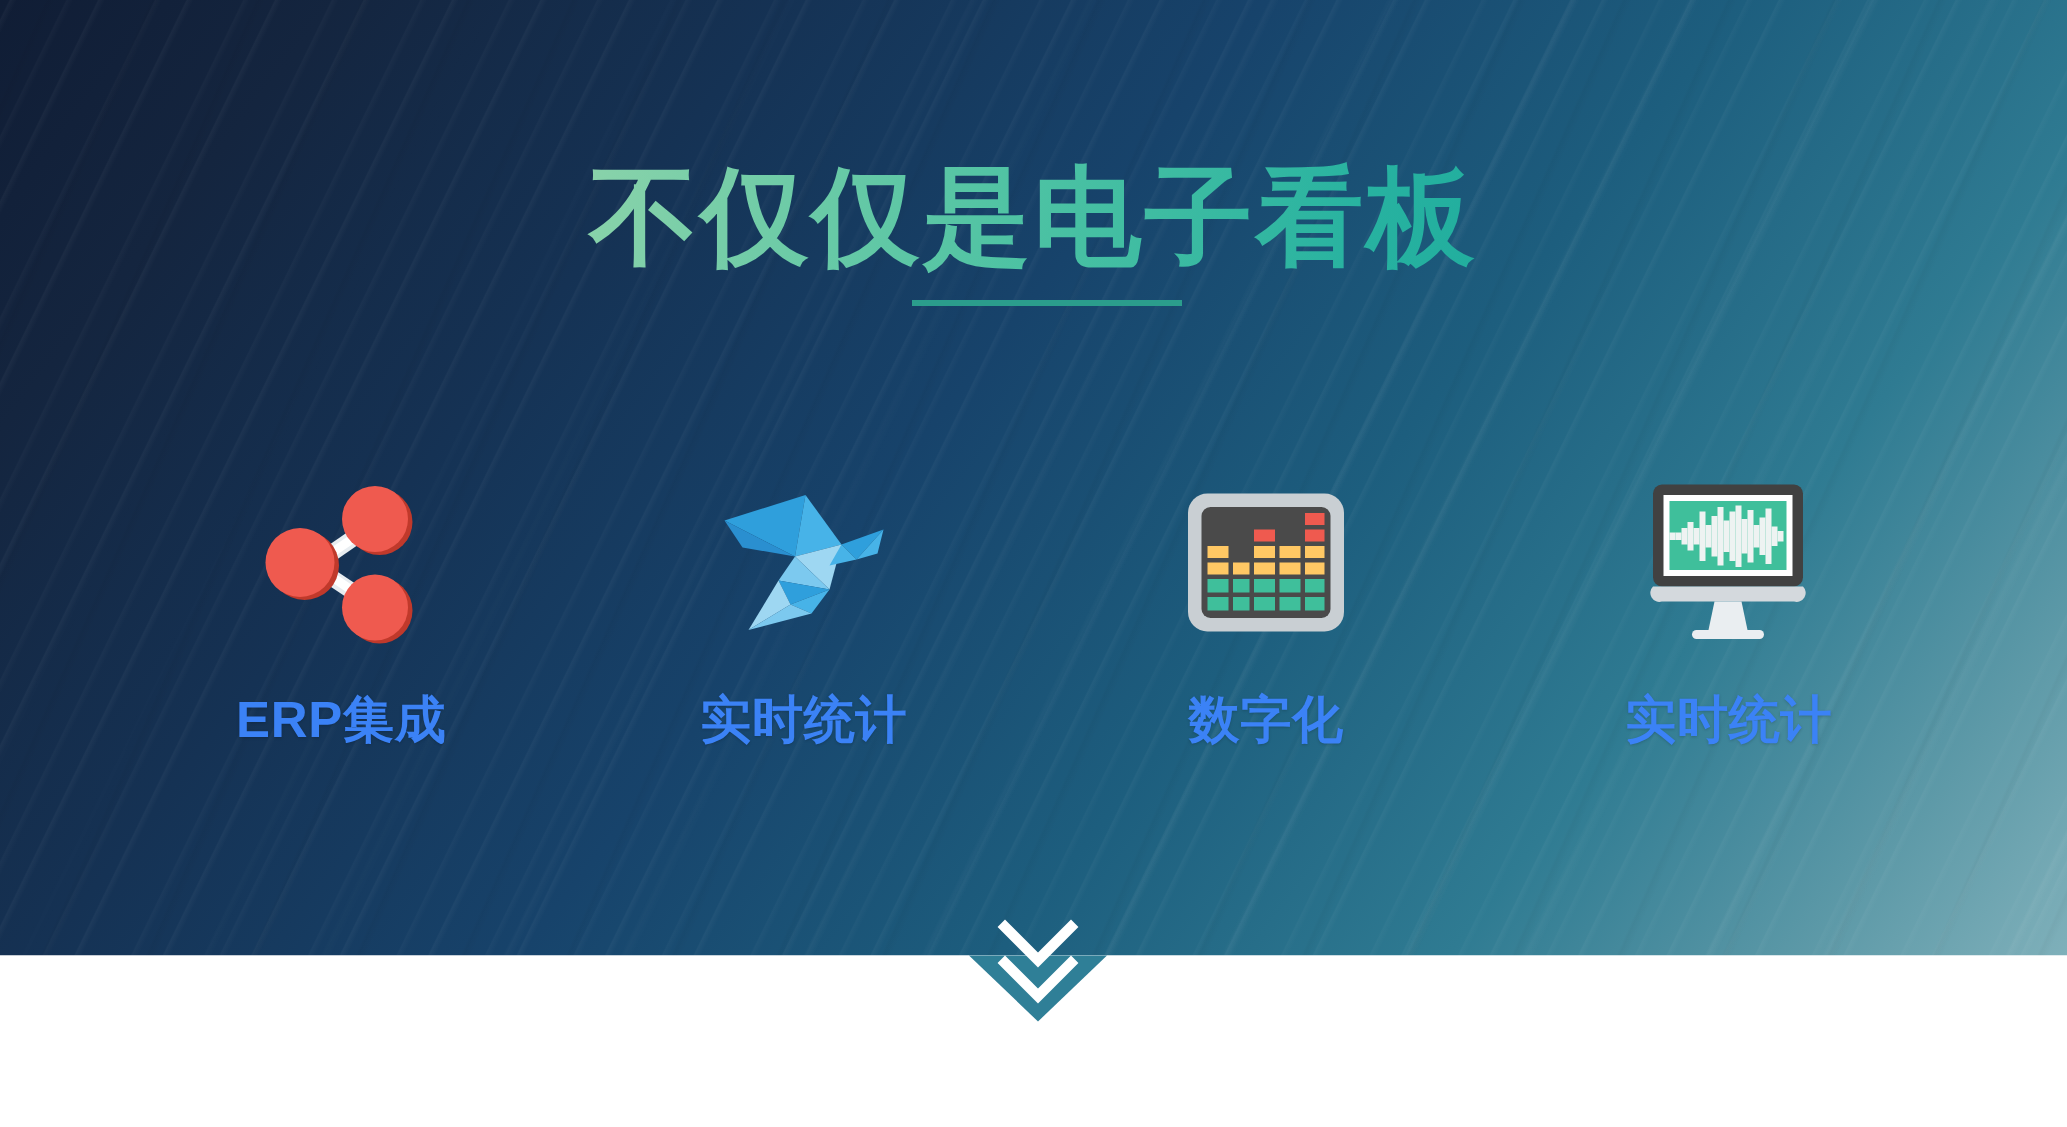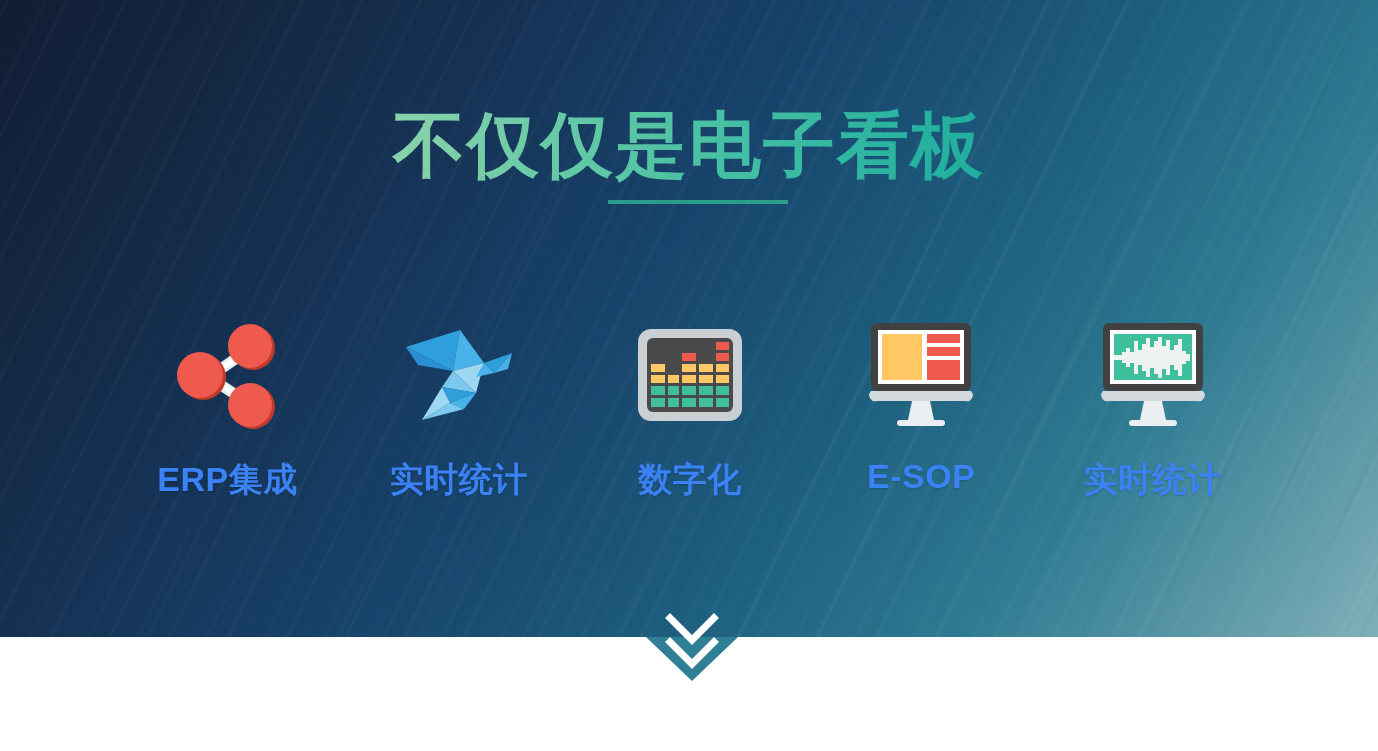--- a/index.html
+++ b/index.html
@@ -292,43 +292,20 @@
               <rect x="31" y="70" width="11" height="9" fill="#3fbf9b"></rect>
               <rect x="45" y="70" width="14" height="9" fill="#3fbf9b"></rect>
               <rect x="62" y="70" width="14" height="9" fill="#3fbf9b"></rect>
               <rect x="79" y="70" width="13" height="9" fill="#3fbf9b"></rect>
             </g>
           </svg>
         </div>
         <div class="feature-label">数字化</div>
       </div>
 
-      <div class="feature">
-        <div class="feature-icon">
-          <svg width="104" height="108" viewBox="0 0 104 108">
-
-            <rect x="2" y="2" width="100" height="68" rx="6" fill="#414141"></rect>
-
-            <rect x="9" y="9" width="86" height="54" fill="#ffffff"></rect>
-
-            <rect x="13" y="13" width="40" height="46" fill="#ffc864"></rect>
-
-            <rect x="58" y="13" width="33" height="9" fill="#ef5a4f"></rect>
-            <rect x="58" y="26" width="33" height="9" fill="#ef5a4f"></rect>
-            <rect x="58" y="39" width="33" height="20" fill="#ef5a4f"></rect>
-
-            <path d="M2 70 h100 a6 6 0 0 1 -6 10 H8 a6 6 0 0 1 -6 -10 z" fill="#d4d9dd"></path>
-
-            <polygon points="43,80 61,80 65,99 39,99" fill="#eaeef1"></polygon>
-
-            <rect x="28" y="99" width="48" height="6" rx="3" fill="#eaeef1"></rect>
-          </svg>
-        </div>
-        <div class="feature-label">E-SOP</div>
-      </div>
 
       <div class="feature">
         <div class="feature-icon">
           <svg width="104" height="108" viewBox="0 0 104 108">
             <rect x="2" y="2" width="100" height="68" rx="6" fill="#414141"></rect>
             <rect x="9" y="9" width="86" height="54" fill="#ffffff"></rect>
             <rect x="13" y="13" width="78" height="46" fill="#3fbf9b"></rect>
 
             <g fill="#eef3f2">
               <rect x="17" y="34" width="4" height="5"></rect>

